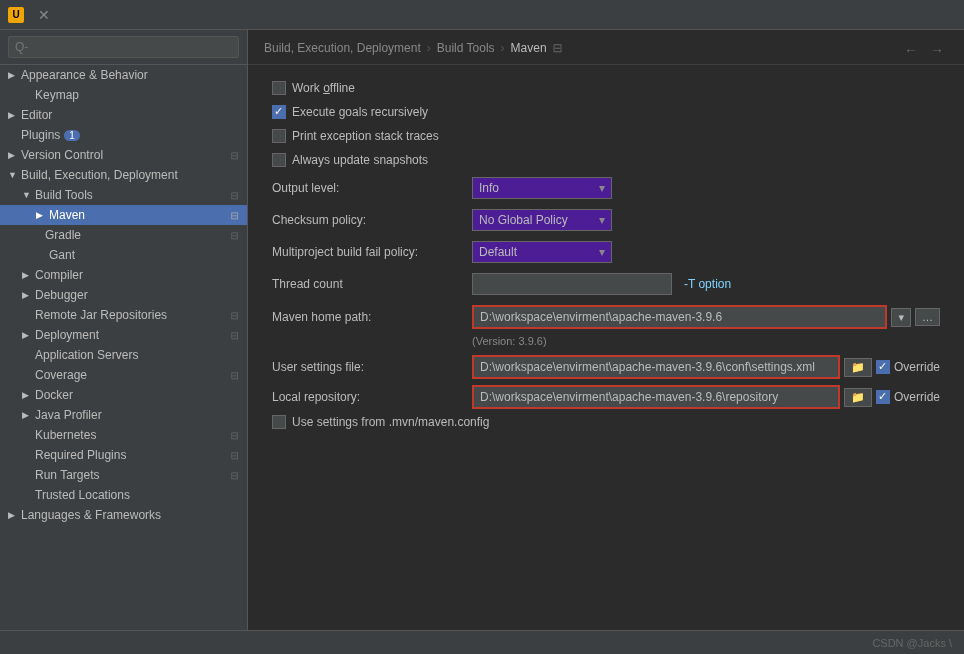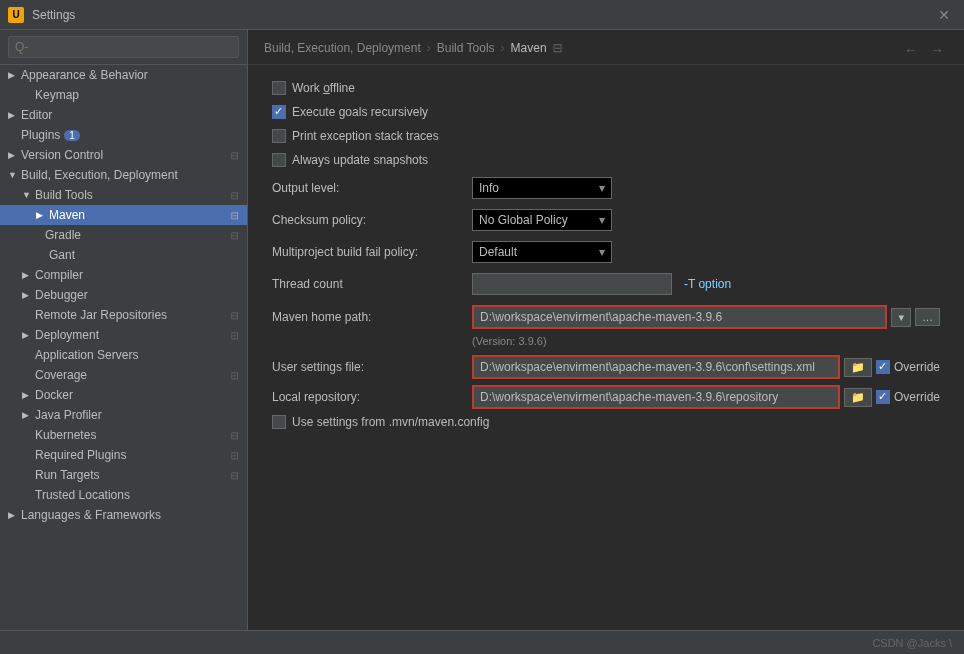--- a/index.html
+++ b/index.html
@@ -167,21 +167,21 @@
       flex-shrink: 0;
       font-size: 12px;
     }
     .form-control-wrap {
       flex: 1;
       display: flex;
       align-items: center;
       gap: 4px;
     }
     .select-box {
-      background: #000000;
+      background: #4c1d95;
       border: 1px solid #666;
       color: #bbb;
       padding: 3px 6px;
       font-size: 12px;
       cursor: pointer;
       display: flex;
       align-items: center;
       justify-content: space-between;
       min-width: 140px;
     }
@@ -294,21 +294,20 @@
     .s-row .side-icon { margin-left: auto; color: #666; font-size: 10px; }
     .underlined { text-decoration: underline; }
   </style>
 </head>
 <body>
 
 <div class="title-bar">
   <div class="title-bar-icon">
     <span>U</span>
   </div>
-  <span class="title-bar-title">Settings</span>
   <span class="title-bar-close">✕</span>
 </div>
 
 <div class="main-content">
 
   <div class="sidebar">
     <div class="search-box">
       <input class="search-input" type="text" value="" placeholder="Q-" style="">
     </div>
     <div class="sidebar-list">

